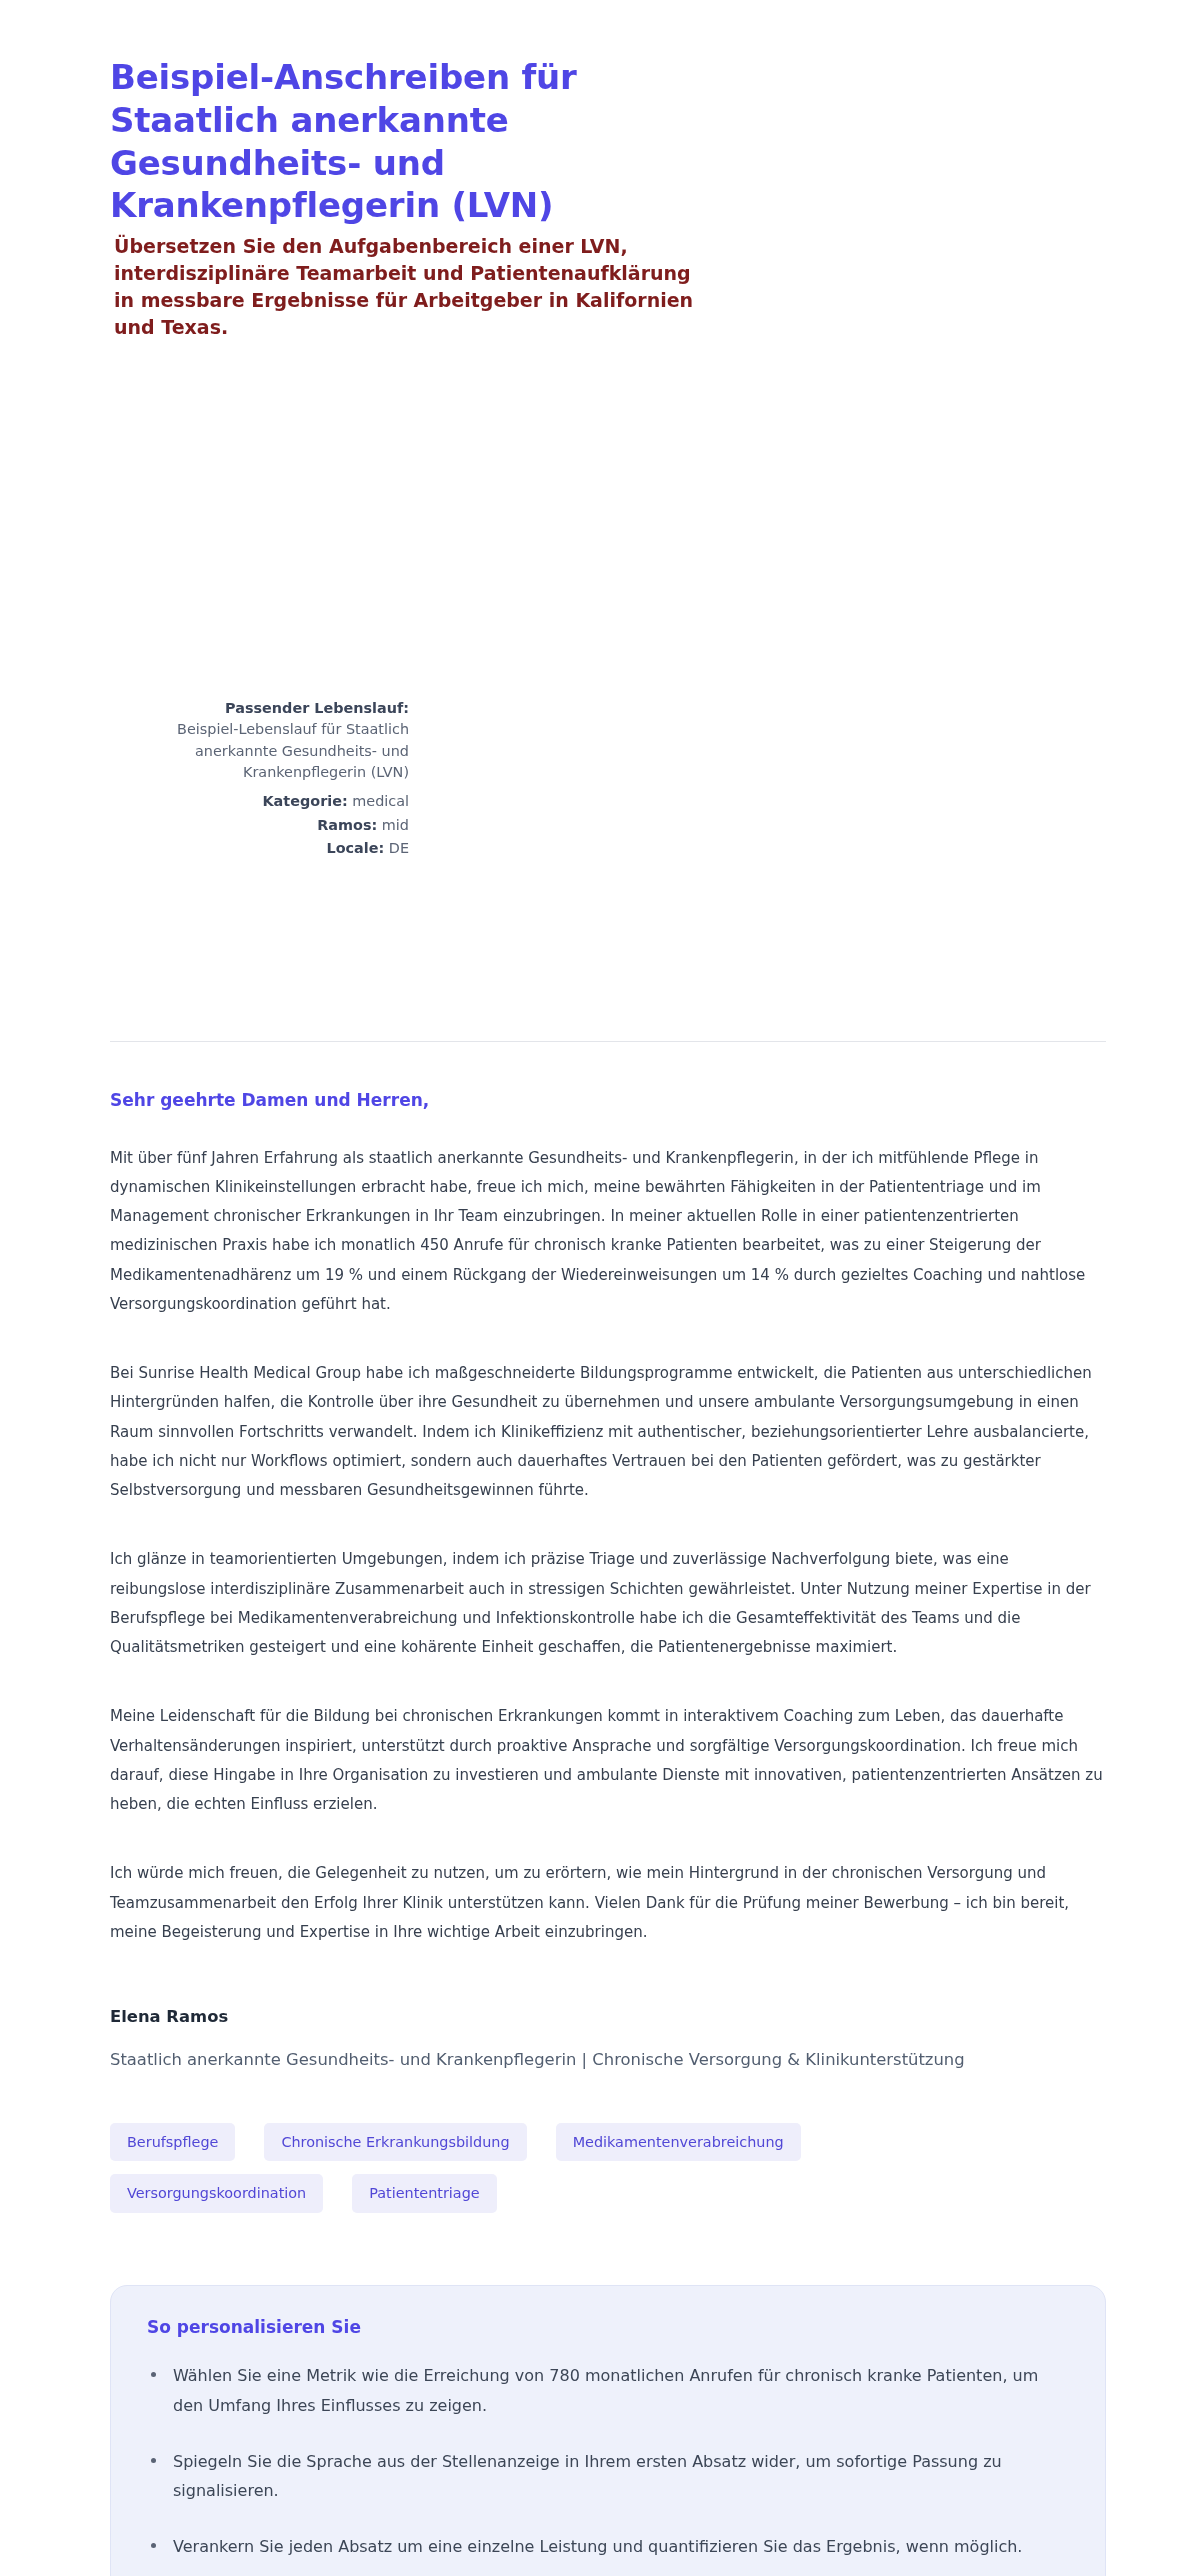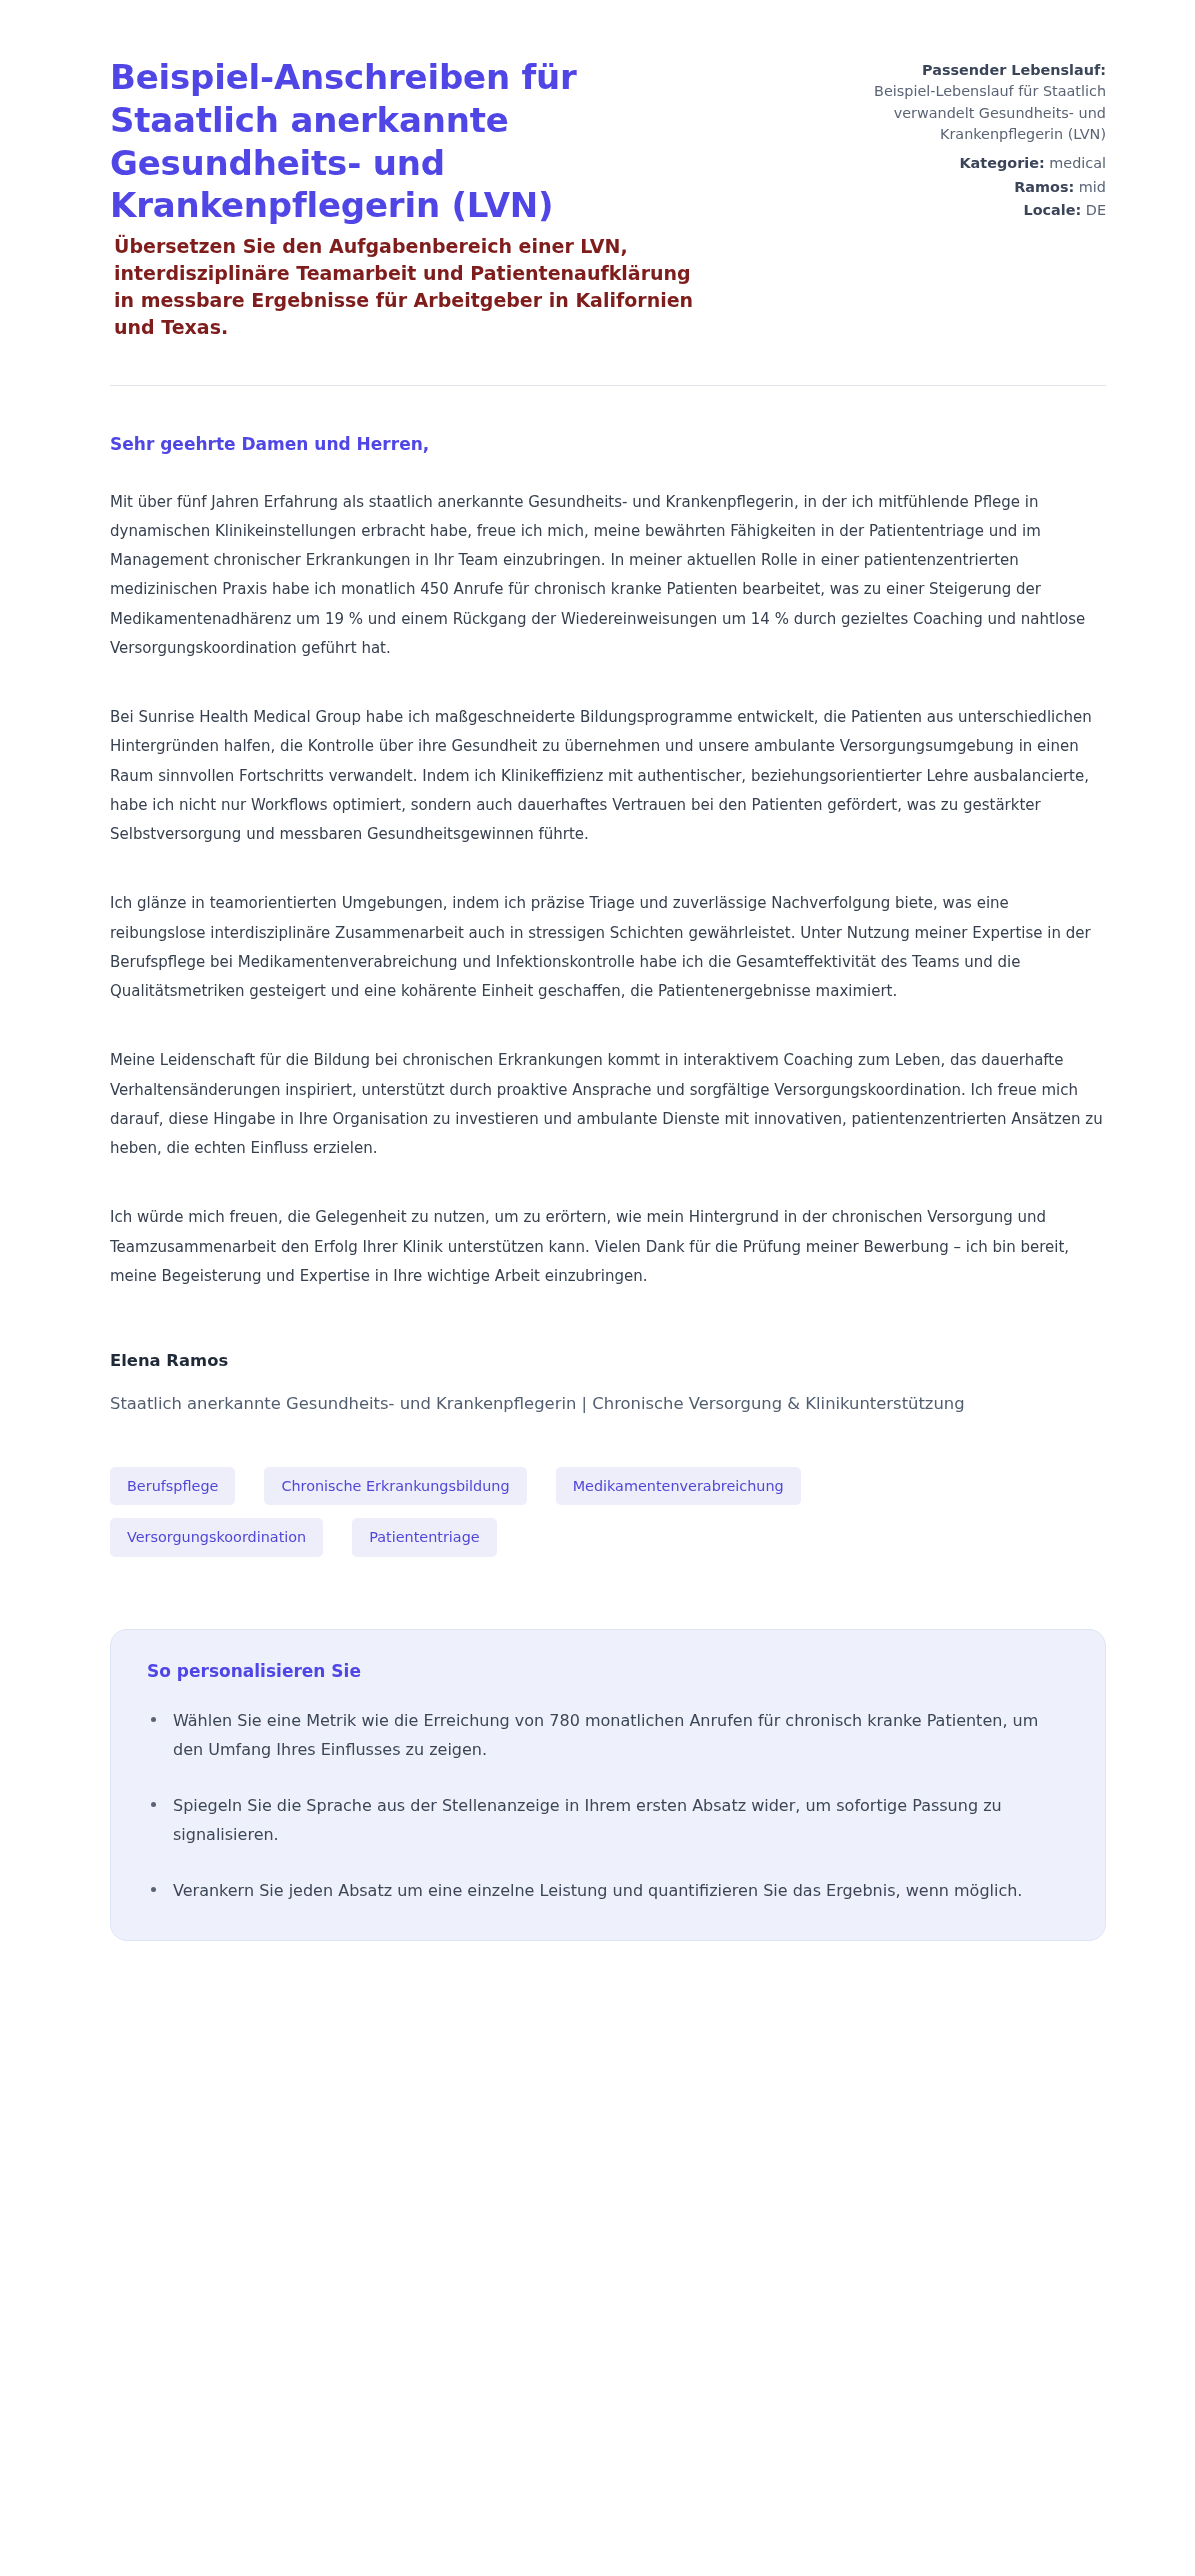--- a/index.html
+++ b/index.html
@@ -20,20 +20,21 @@
     box-sizing: border-box;
     padding: 56px 90px 40px 110px;
   }
 
   
   .header {
     display: flex;
     align-items: flex-start;
     justify-content: space-between;
     gap: 40px;
+    flex-direction: column;
   }
   .header-left { width: 598px; flex: 0 0 598px; }
   .doc-title {
     margin: 0;
     font-size: 34px;
     line-height: 1.26;
     font-weight: 700;
     color: #4f46e5;
     letter-spacing: -0.2px;
   }
@@ -168,21 +169,21 @@
   <div class="header">
 
     <div class="header-left">
       <h1 class="doc-title">Beispiel-Anschreiben für Staatlich anerkannte Gesundheits- und Krankenpflegerin (LVN)</h1>
       <p class="doc-subtitle">Übersetzen Sie den Aufgabenbereich einer LVN, interdisziplinäre Teamarbeit und Patientenaufklärung in messbare Ergebnisse für Arbeitgeber in Kalifornien und Texas.</p>
     </div>
 
     <div class="meta">
       <div class="meta-block-resume">
         <span class="meta-label">Passender Lebenslauf:</span>
-        <div class="meta-value">Beispiel-Lebenslauf für Staatlich verwandelt Gesundheits- und Krankenpflegerin (LVN)</div>
+        <div class="meta-value">Beispiel-Lebenslauf für Staatlich anerkannte Gesundheits- und Krankenpflegerin (LVN)</div>
       </div>
       <div class="meta-row">
         <span class="meta-label">Kategorie:</span>
         <span class="meta-value">medical</span>
       </div>
       <div class="meta-row">
         <span class="meta-label">Ramos:</span>
         <span class="meta-value">mid</span>
       </div>
       <div class="meta-row">

